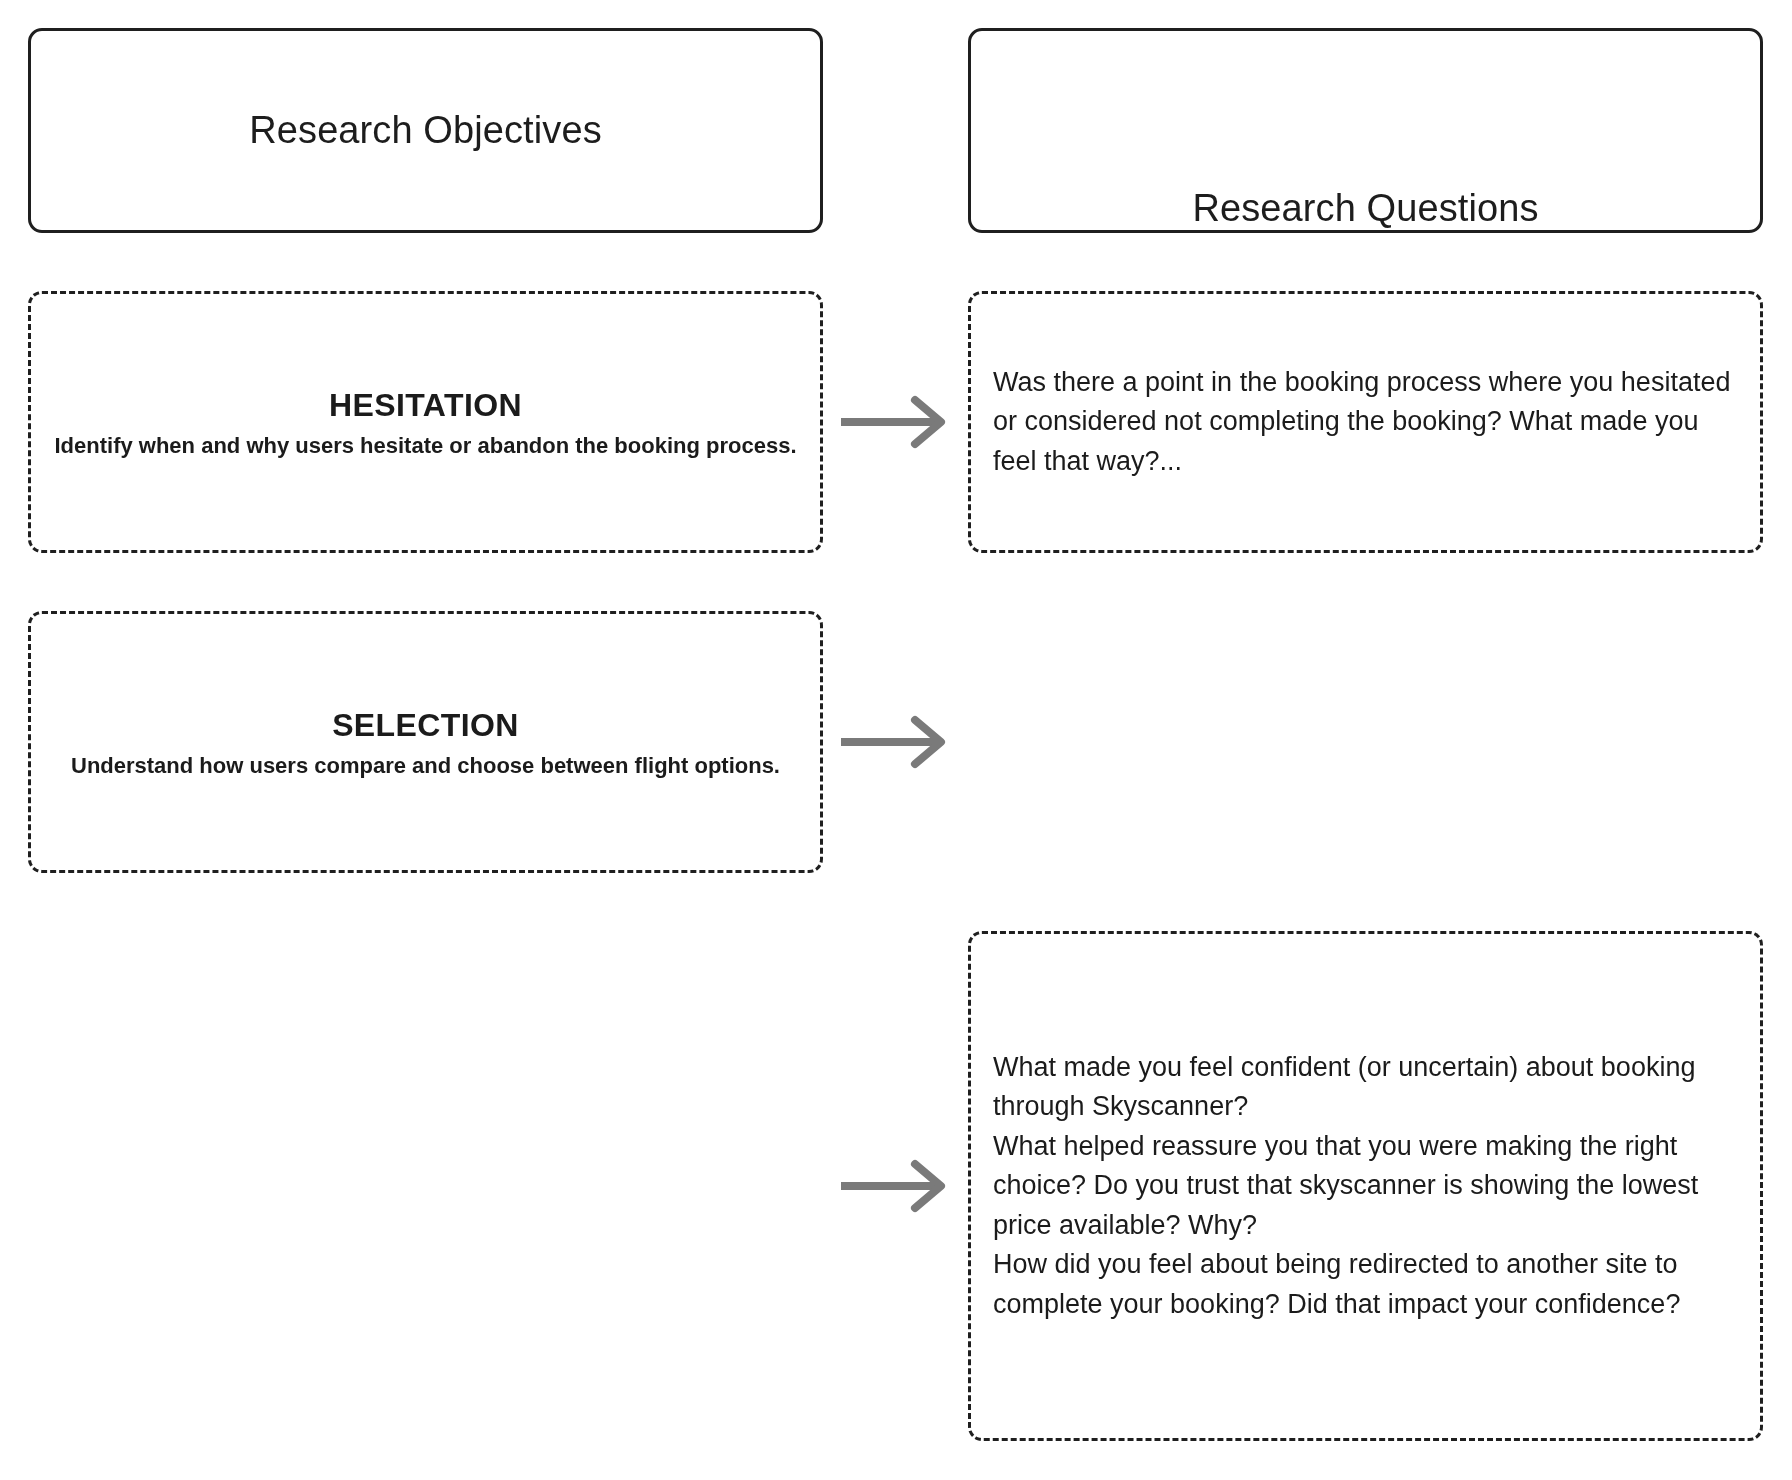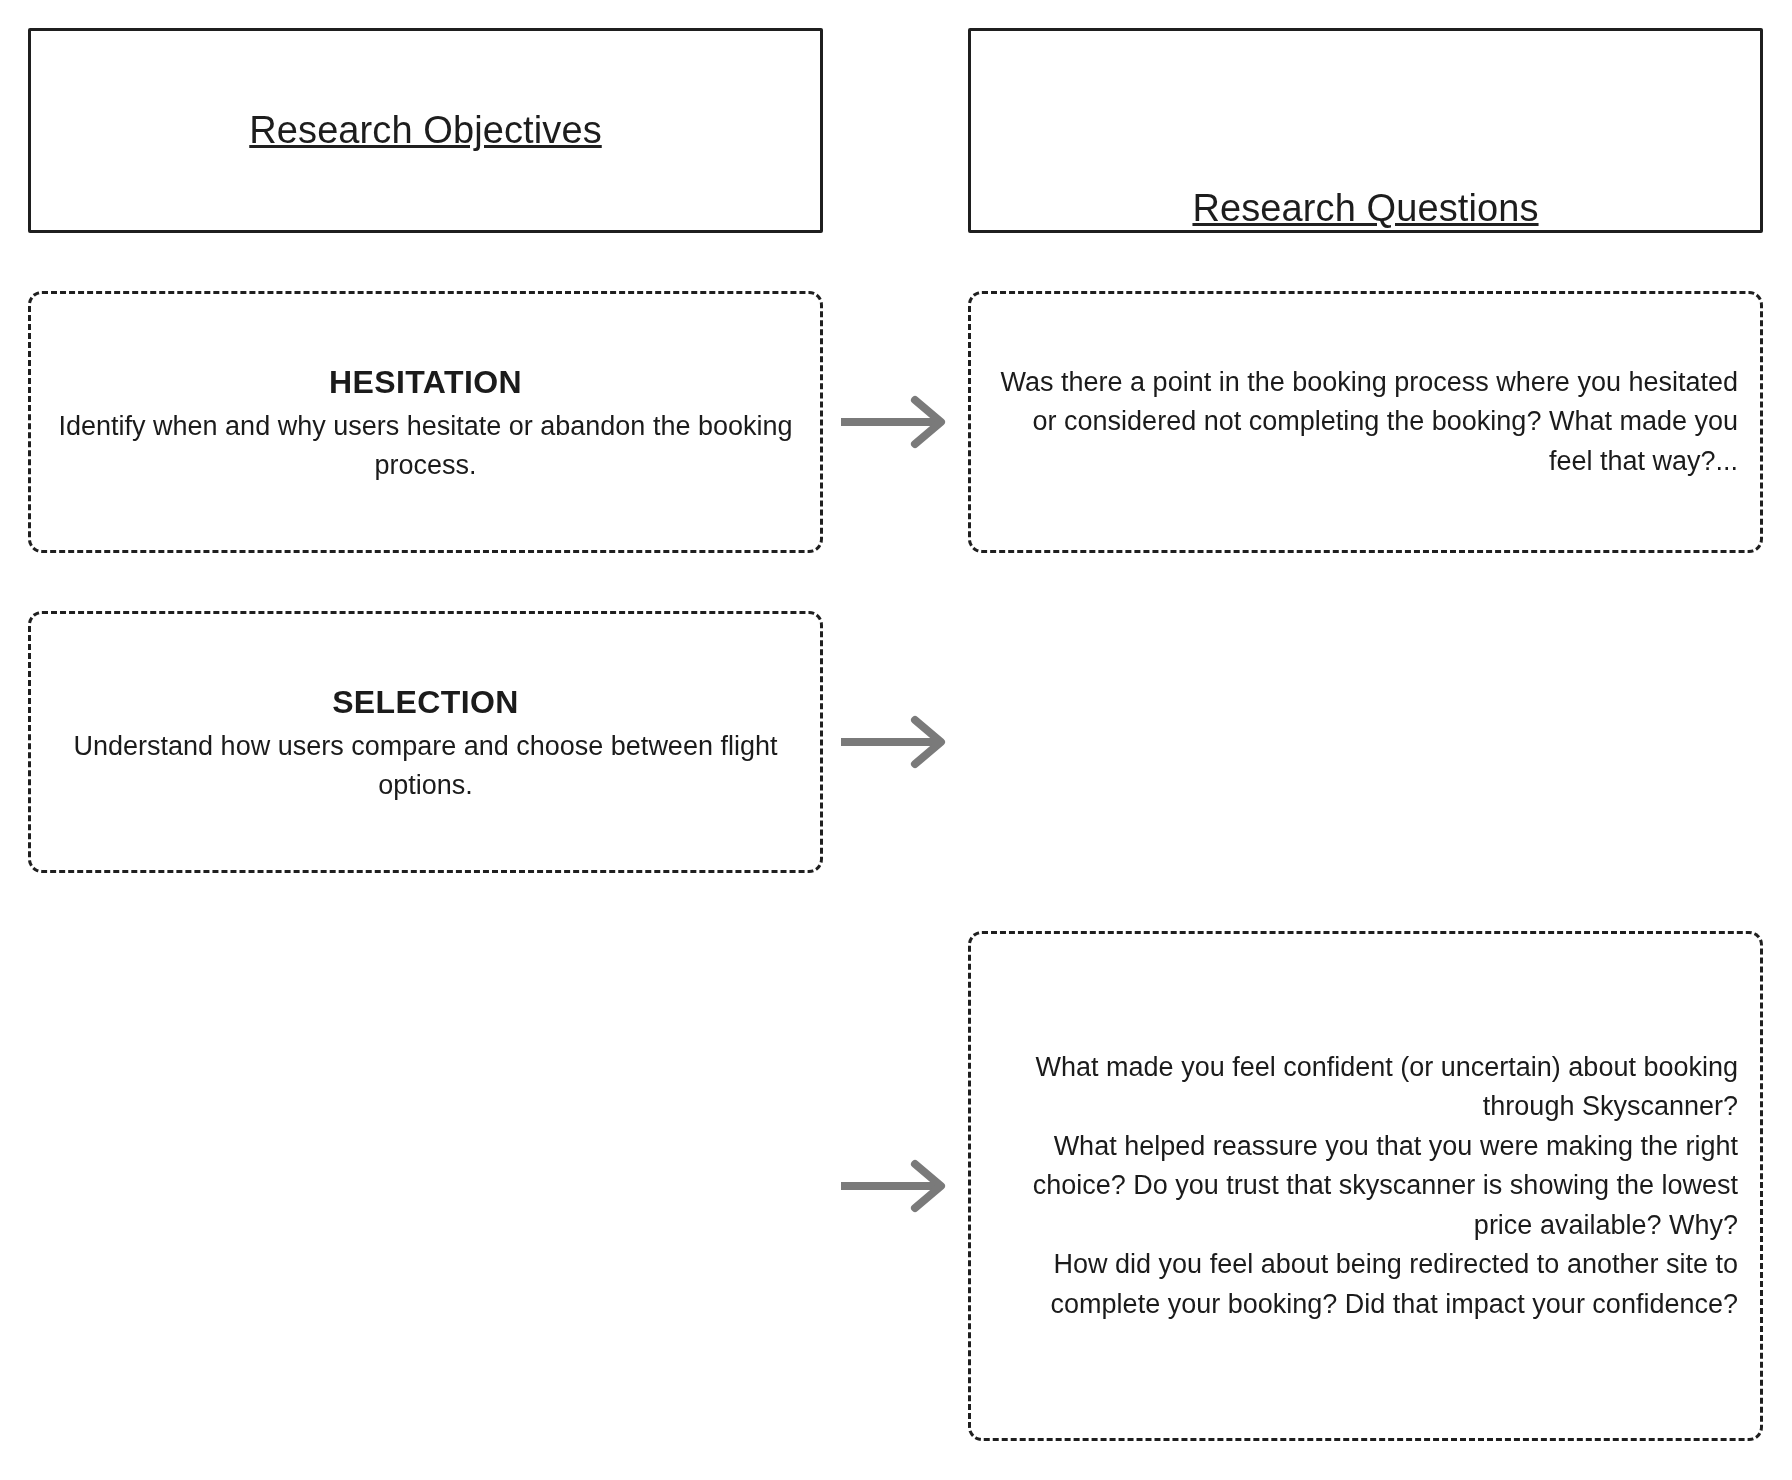--- a/index.html
+++ b/index.html
@@ -27,26 +27,25 @@
     display: grid;
     grid-template-columns: 795px 145px 795px;
     grid-template-rows: 205px 58px 262px 58px 262px 58px 510px;
     width: 100%;
   }
 
   
   .header-box {
     grid-row: 1;
     border: 3px solid #1f1f1f;
-    border-radius: 2px;
+    border-radius: 14px;
     display: flex;
     align-items: center;
     justify-content: center;
     background: #ffffff;
-    text-decoration: underline;
   }
   .header-box.left  { grid-column: 1; }
   .header-box.right { grid-column: 3; align-items: flex-end; }
 
   .header-title {
     font-size: 38px;
     font-weight: 400;
     color: #1d1d1d;
     letter-spacing: 0.1px;
   }
@@ -75,28 +74,28 @@
   }
   .obj-heading {
     font-size: 32px;
     font-weight: 700;
     color: #1b1b1b;
     letter-spacing: 0.4px;
     display: block;
     margin-bottom: 2px;
   }
   .obj-desc {
-    font-size: 27px;
-    font-weight: 400;
+    font-size: 22px;
+    font-weight: 700;
     color: #1b1b1b;
     display: block;
   }
 
   .q-text {
-    text-align: right;
+    text-align: left;
     font-size: 27px;
     line-height: 1.46;
     color: #1b1b1b;
     white-space: pre-line;
   }
 
   
   .arrow-cell {
     grid-column: 2;
     display: flex;

